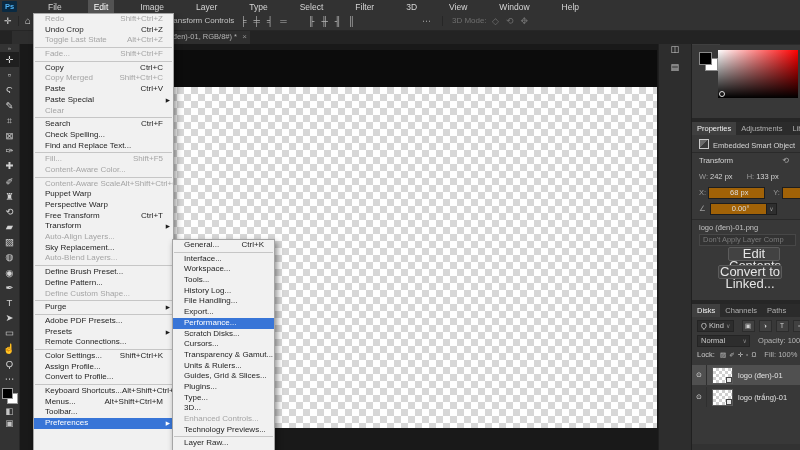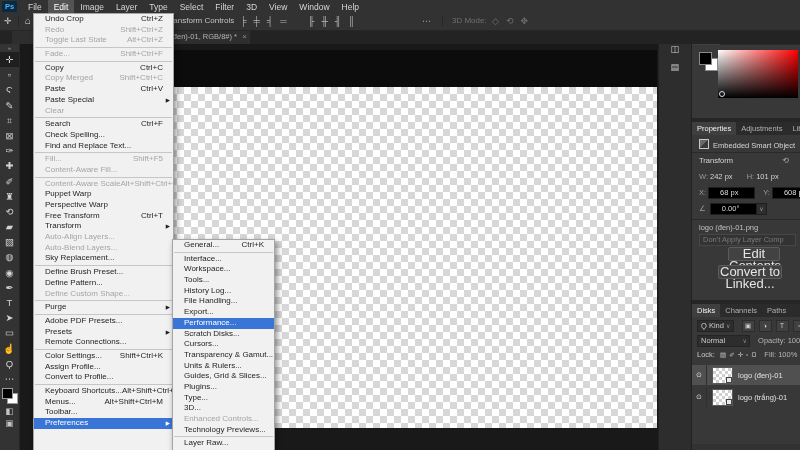--- a/index.html
+++ b/index.html
@@ -2,21 +2,21 @@
 <html><head>
 <meta charset="utf-8">
 <style>
   html,body{margin:0;padding:0;background:#000;}
   body{width:800px;height:450px;overflow:hidden;font-family:"Liberation Sans",sans-serif;}
   #app{position:relative;width:800px;height:450px;background:#323232;overflow:hidden;}
 
   
   .menubar{position:absolute;left:0;top:0;width:800px;height:13px;background:#323232;display:flex;align-items:center;z-index:70;font-size:8.5px;color:#d6d6d6;}
   .ps-logo{width:15px;height:11px;margin:0 5px 0 2px;background:#0a2a42;color:#4fb3f6;font-size:7.5px;font-weight:bold;display:flex;align-items:center;justify-content:center;border-radius:1px;flex:none;}
-  .mb-item{padding:1.5px 6px;white-space:nowrap;}
+  .mb-item{padding:1.5px 6px;white-space:nowrap;margin-left:20px;}
   .mb-item[data-active="true"]{background:#535353;color:#fff;}
 
   
   .optionsbar{position:absolute;left:0;top:13px;width:800px;height:17px;background:#323232;border-bottom:1px solid #262626;z-index:10;color:#bdbdbd;font-size:8px;}
   .ob{position:absolute;top:0;height:16px;line-height:16px;white-space:nowrap;}
   .ob-tool{left:4px;font-size:9px;color:#d8d8d8;}
   .ob-sep{left:18px;width:1px;height:10px;top:3px;background:#262626;}
   .ob-home{left:25px;font-size:10px;color:#d8d8d8;}
   .ob-stc{left:132px;color:#c3c3c3;}
   .ob-check{display:inline-block;width:7px;height:7px;border:1px solid #888;margin-right:3px;vertical-align:-1px;}
@@ -84,21 +84,21 @@
   .cp-bg{position:absolute;left:13px;top:13px;width:11px;height:11px;background:#fff;border:1px solid #8a8a8a;z-index:1;}
   .sv-square{position:absolute;left:26px;top:5px;width:80px;height:48px;
     background:linear-gradient(to top,#000,rgba(0,0,0,0)),linear-gradient(to right,#fff,#f00);}
   .sv-cursor{position:absolute;left:1px;bottom:1px;width:4px;height:4px;border:1px solid #ddd;border-radius:50%;}
 
   
   #propsec{top:98px;height:178px;}
   .props-body{position:relative;height:165px;font-size:7.5px;color:#d5d5d5;}
   .prow{position:absolute;left:7px;white-space:nowrap;}
   .plabel{color:#9a9a9a;margin-right:2px;}
-  .pbox{display:inline-block;background:#000000;border:1px solid #1e1e1e;color:#ddd;width:34px;height:10px;line-height:10px;padding-left:11px;vertical-align:middle;}
+  .pbox{display:inline-block;background:#a16207;border:1px solid #1e1e1e;color:#ddd;width:34px;height:10px;line-height:10px;padding-left:21px;vertical-align:middle;}
   .pchev{display:inline-block;background:#2e2e2e;border:1px solid #1e1e1e;border-left:none;width:9px;height:10px;line-height:10px;text-align:center;color:#999;font-size:6px;vertical-align:middle;}
   .phdiv{position:absolute;left:0;width:108px;border-top:1px solid #2a2a2a;}
   .so-icon{display:inline-block;width:8px;height:8px;border:1px solid #c9c9c9;vertical-align:-1px;margin-right:4px;background:linear-gradient(135deg,#6a6a6a 50%,#3a3a3a 50%);}
   .reset-icon{position:absolute;right:4px;top:0;color:#aaa;font-size:8px;}
   .pfile{color:#c3c3c3;}
   .pcomp{color:#7a7a7a;border:1px solid #474747;background:#333;width:92px;height:10px;line-height:10px;padding-left:3px;overflow:hidden;}
   .pbtn{position:absolute;background:#424242;border:1px solid #5c5c5c;border-radius:2px;color:#e6e6e6;font-size:13px;text-align:center;height:12px;line-height:12px;}
   #btn-edit{left:36px;top:112px;width:50px;}
   #btn-convert{left:26px;top:130px;width:62px;}
 
@@ -200,33 +200,33 @@
     <div class="tb-bottom"><span>◧</span></div><div class="tb-bottom"><span>▣</span></div></div>
   </div>
 
   <div class="canvas">
     <div class="doc-black"></div>
     <div class="doc"></div>
   </div>
 
   <div class="popup" id="edit-menu">
 
+      <div class="mi" data-state="disabled">
+        <span class="mi-label">Redo</span>
+        <span class="mi-shortcut">Shift+Ctrl+Z</span>
+        <span class="mi-arrow"></span>
+      </div>
+
       <div class="mi">
         <span class="mi-label">Undo Crop</span>
         <span class="mi-shortcut">Ctrl+Z</span>
         <span class="mi-arrow"></span>
       </div>
 
       <div class="mi" data-state="disabled">
-        <span class="mi-label">Redo</span>
-        <span class="mi-shortcut">Shift+Ctrl+Z</span>
-        <span class="mi-arrow"></span>
-      </div>
-
-      <div class="mi" data-state="disabled">
         <span class="mi-label">Toggle Last State</span>
         <span class="mi-shortcut">Alt+Ctrl+Z</span>
         <span class="mi-arrow"></span>
       </div>
 
       <div class="mi" data-type="sep">
         <span class="mi-label"></span>
         <span class="mi-shortcut"></span>
         <span class="mi-arrow"></span>
       </div>
@@ -305,21 +305,21 @@
       </div>
 
       <div class="mi" data-state="disabled">
         <span class="mi-label">Fill...</span>
         <span class="mi-shortcut">Shift+F5</span>
         <span class="mi-arrow"></span>
       </div>
 
 
       <div class="mi" data-state="disabled">
-        <span class="mi-label">Content-Aware Fill...</span>
+        <span class="mi-label">Content-Aware Color...</span>
         <span class="mi-shortcut"></span>
         <span class="mi-arrow"></span>
       </div>
 
       <div class="mi" data-type="sep">
         <span class="mi-label"></span>
         <span class="mi-shortcut"></span>
         <span class="mi-arrow"></span>
       </div>
 
@@ -352,28 +352,28 @@
         <span class="mi-shortcut"></span>
         <span class="mi-arrow">▶</span>
       </div>
 
       <div class="mi" data-state="disabled">
         <span class="mi-label">Auto-Align Layers...</span>
         <span class="mi-shortcut"></span>
         <span class="mi-arrow"></span>
       </div>
 
+      <div class="mi">
+        <span class="mi-label">Sky Replacement...</span>
+        <span class="mi-shortcut"></span>
+        <span class="mi-arrow"></span>
+      </div>
+
       <div class="mi" data-state="disabled">
         <span class="mi-label">Auto-Blend Layers...</span>
-        <span class="mi-shortcut"></span>
-        <span class="mi-arrow"></span>
-      </div>
-
-      <div class="mi">
-        <span class="mi-label">Sky Replacement...</span>
         <span class="mi-shortcut"></span>
         <span class="mi-arrow"></span>
       </div>
 
       <div class="mi" data-type="sep">
         <span class="mi-label"></span>
         <span class="mi-shortcut"></span>
         <span class="mi-arrow"></span>
       </div>
 
@@ -651,21 +651,21 @@
         <div class="prow" style="top:4px">
           <span class="so-icon"></span><span>Embedded Smart Object</span>
         </div>
         <div class="phdiv" style="top:17px"></div>
         <div class="prow" style="top:21px;width:94px">
           <span>Transform</span>
           <span class="reset-icon">⟲</span>
         </div>
         <div class="prow" style="top:37px">
           <span class="plabel">W:</span><span>242 px</span>
-          <span class="plabel" style="margin-left:12px">H:</span><span>101 px</span>
+          <span class="plabel" style="margin-left:12px">H:</span><span>133 px</span>
         </div>
         <div class="prow" style="top:52px">
           <span class="plabel">X:</span><span class="pbox">68 px</span>
           <span class="plabel" style="margin-left:6px">Y:</span><span class="pbox">608 px</span>
         </div>
         <div class="prow" style="top:68px">
           <span class="plabel">∠</span>
           <span class="pbox">0.00°</span><span class="pchev">∨</span>
         </div>
         <div class="phdiv" style="top:84px"></div>

